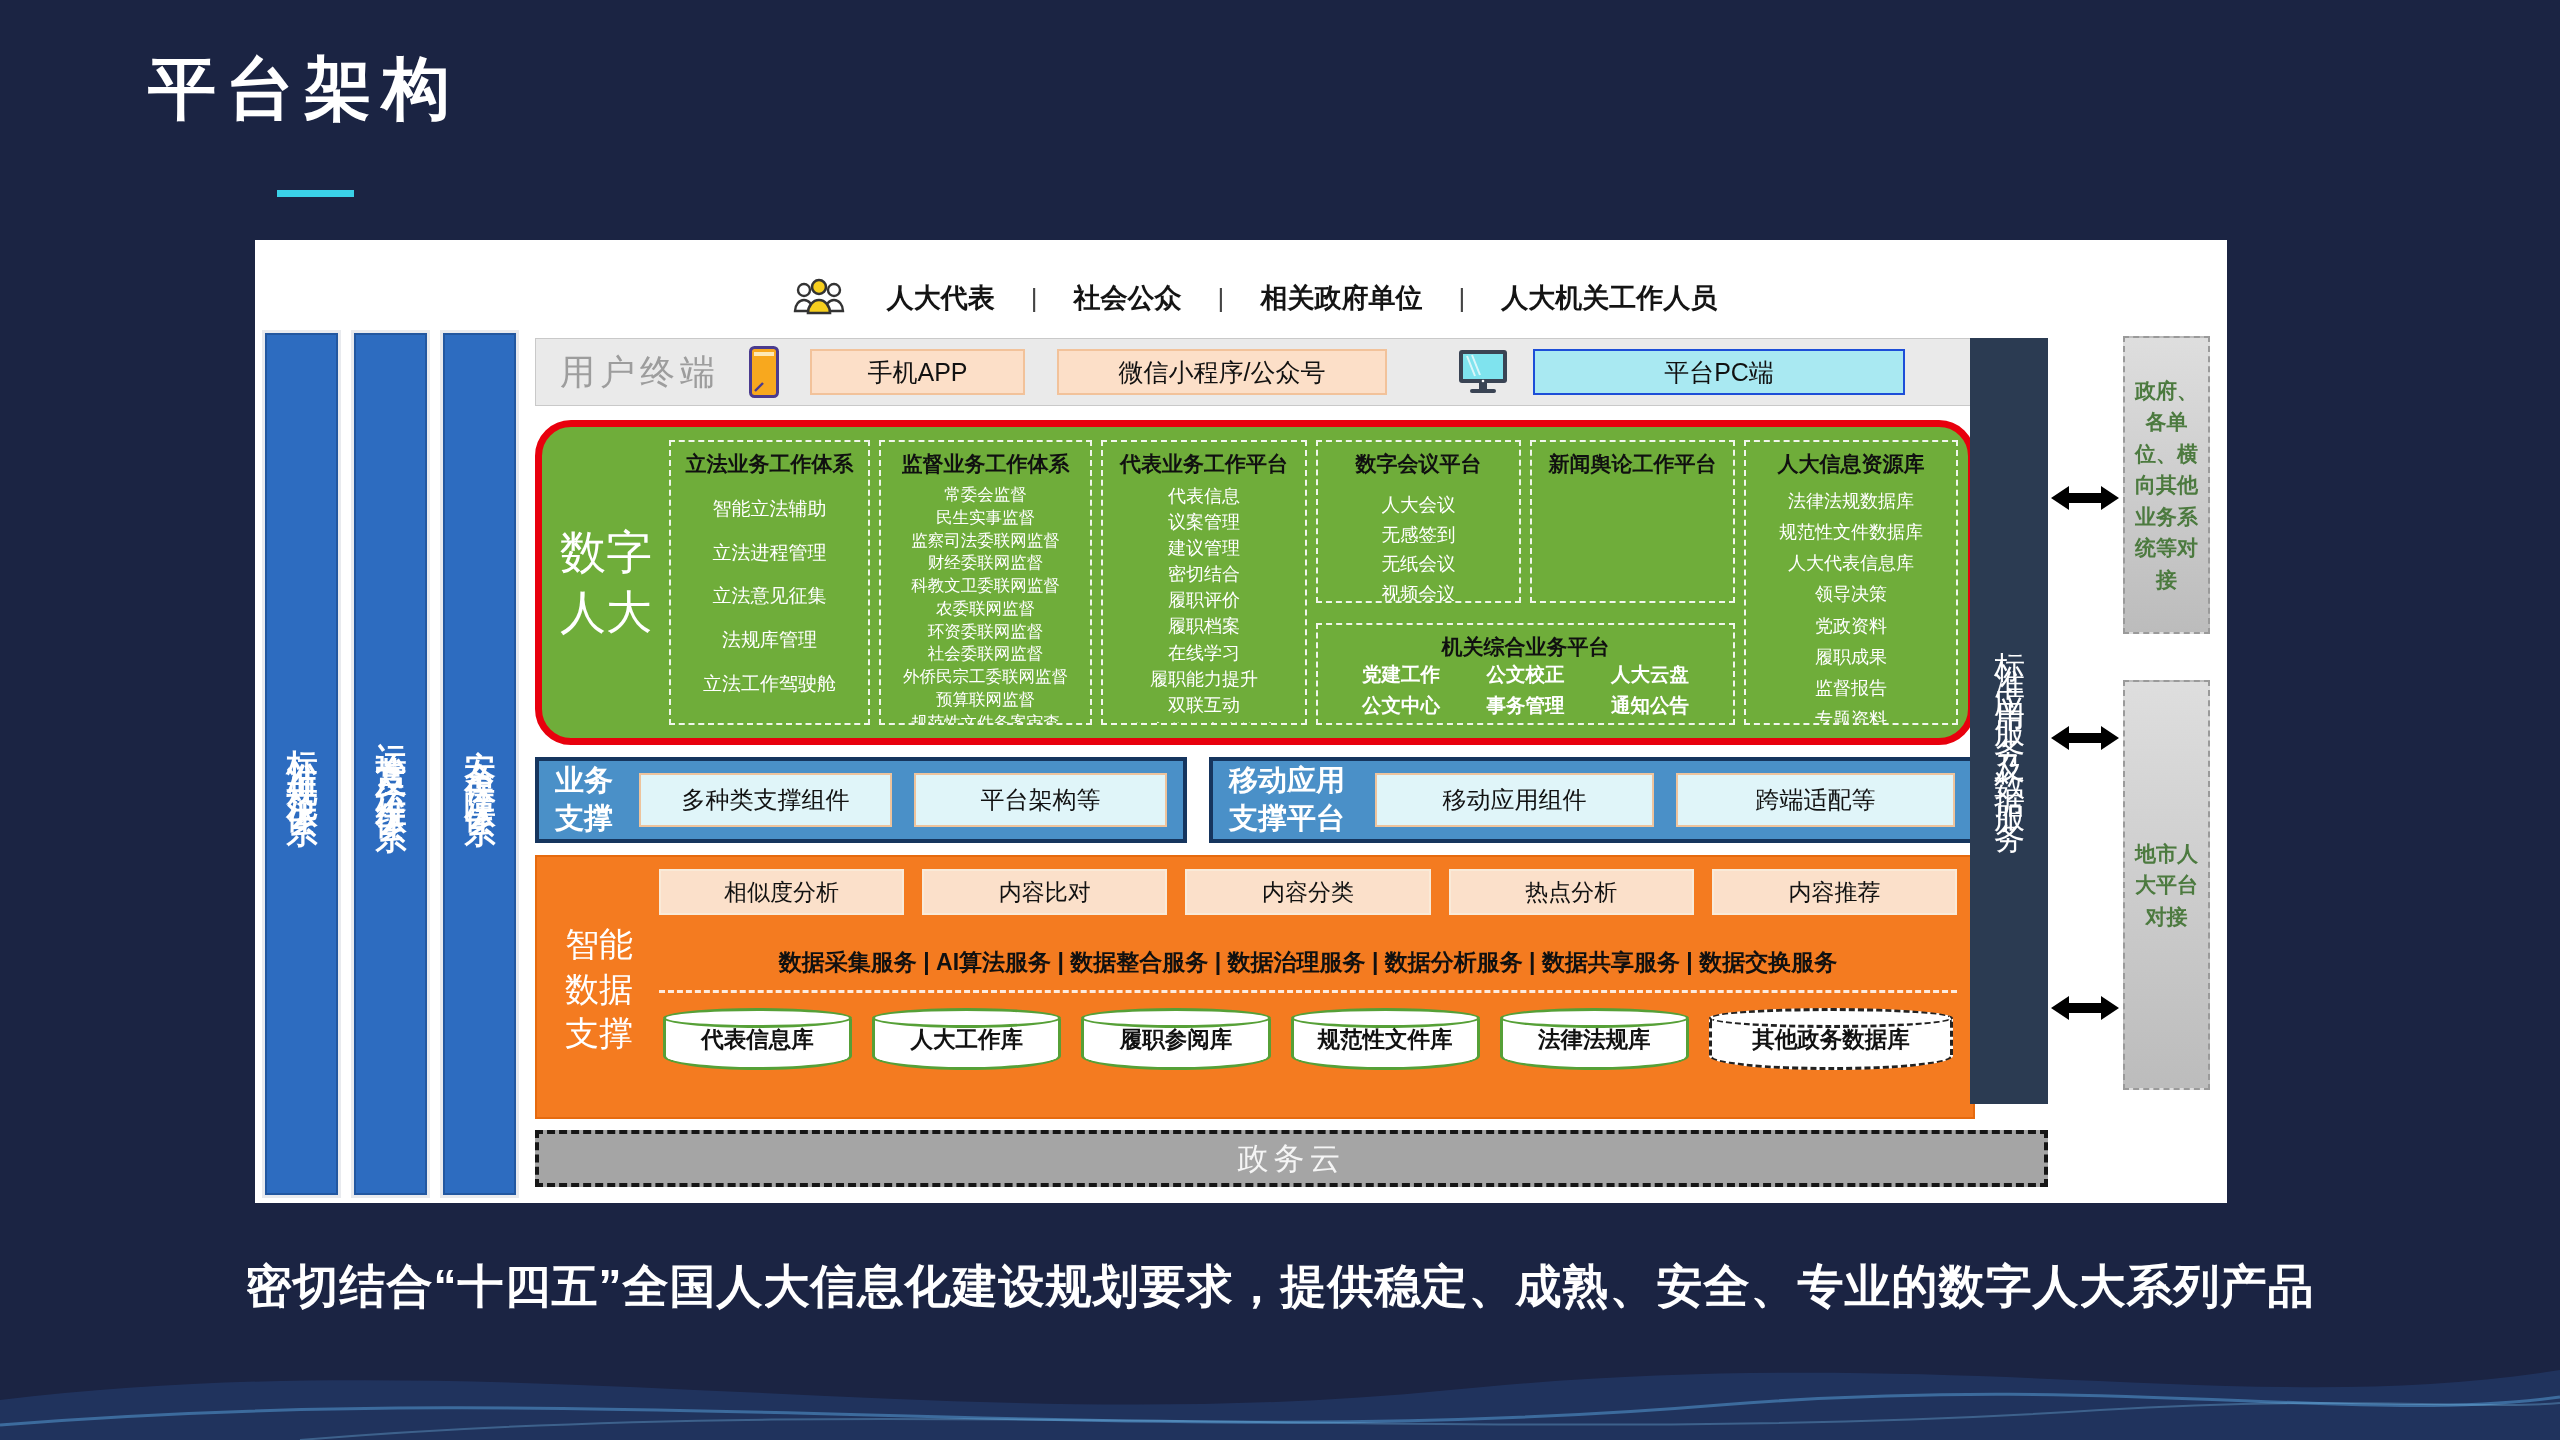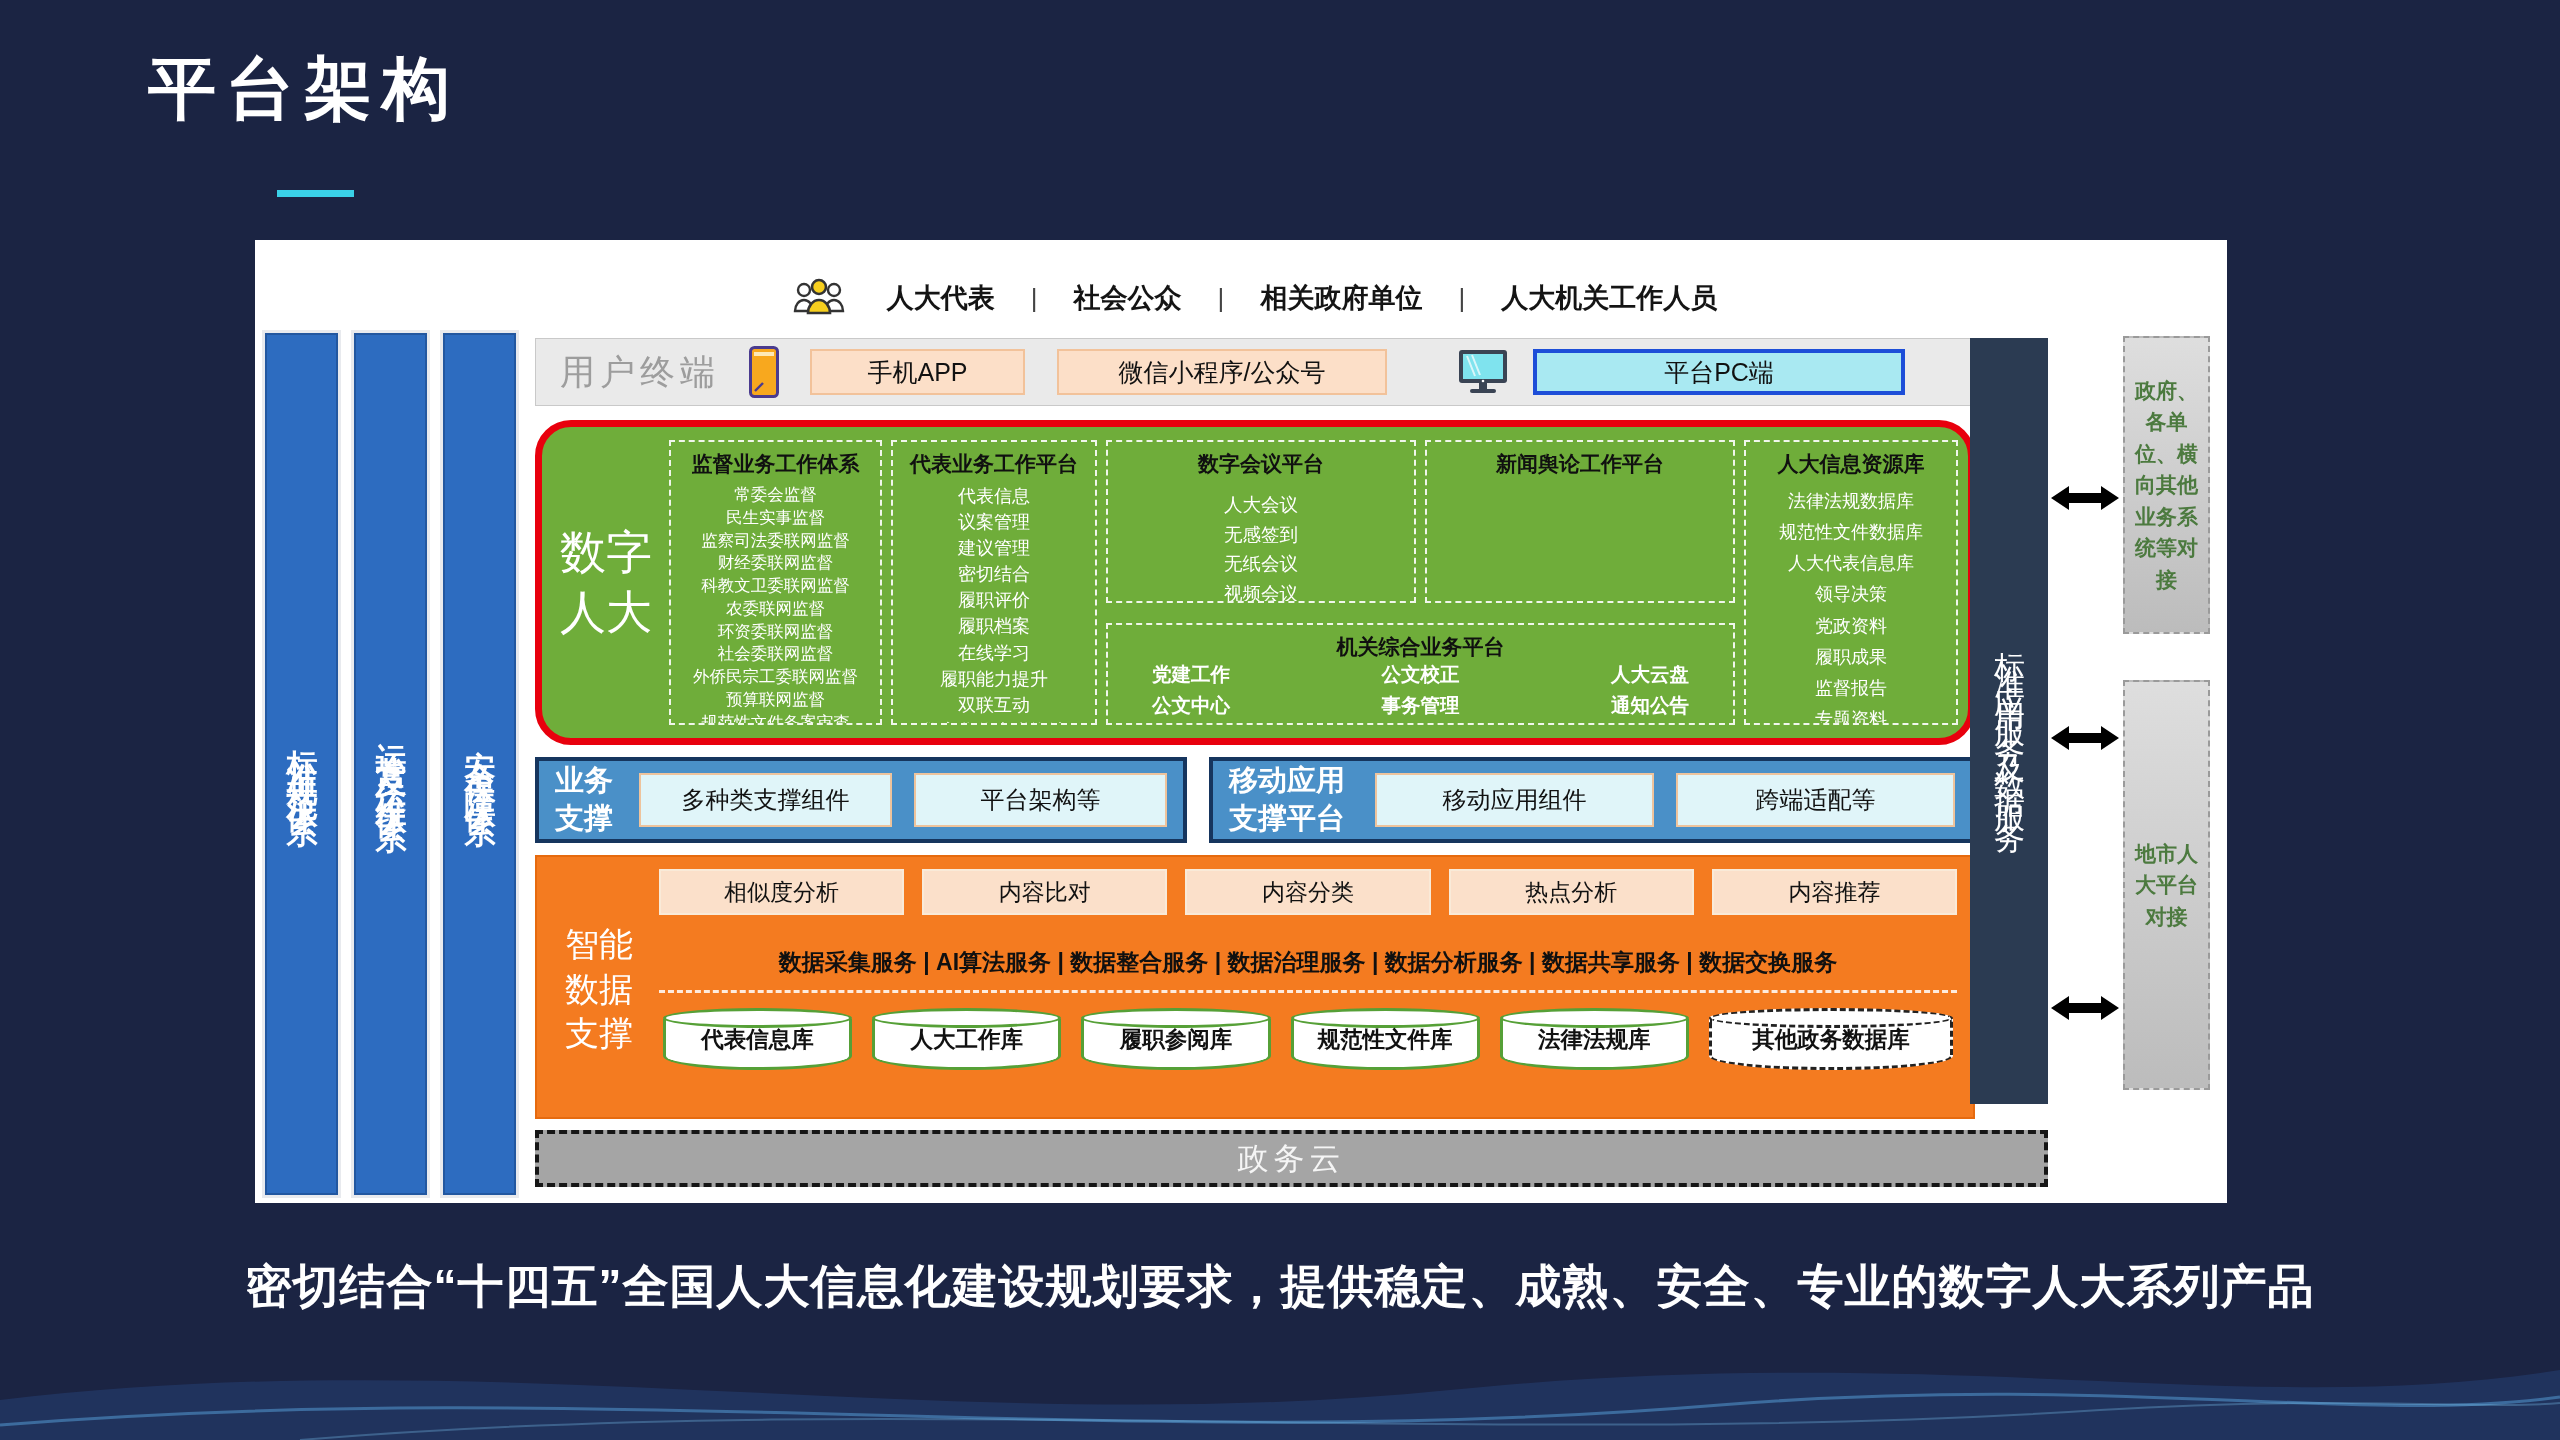--- a/index.html
+++ b/index.html
@@ -38,21 +38,21 @@
   .terminal { height:68px; background:#eaeaea; border:1px solid #c9c9c9; box-sizing:border-box;
               display:flex; align-items:center; padding:2px 24px; }
   .t-label { font-size:35px; color:#9d9d9d; letter-spacing:5px; white-space:nowrap; }
   .phone-icon { width:32px; height:54px; margin-left:28px; }
   .monitor-icon { width:52px; height:48px; margin-left:70px; }
   .t-box { height:46px; display:flex; align-items:center; justify-content:center;
            font-size:25px; color:#111; box-sizing:border-box; }
   .box-peach { background:#fcdfc8; border:2px solid #f2c29a; }
   .box-app { width:215px; margin-left:30px; }
   .box-wechat { width:330px; margin-left:32px; }
-  .box-cyan { background:#a9e9f2; border:4px solid #1d4ed8; width:372px; margin-left:24px; }
+  .box-cyan { background:#a9e9f2; border:2px solid #1d4ed8; width:372px; margin-left:24px; }
 
   
   .green { margin-top:14px; height:325px; background:#6fad3a; border:7px solid #e8000d;
            border-radius:36px; box-sizing:border-box; display:flex; gap:9px; padding:13px 10px; }
   .dn-label { flex:0 0 108px; display:flex; align-items:center; justify-content:center; }
   .dn-label span { width:96px; color:#fff; font-size:46px; line-height:1.3; text-align:center; }
   .dn-col { border:2px dashed rgba(255,255,255,.9); box-sizing:border-box;
             display:flex; flex-direction:column; align-items:center; padding:8px 3px; overflow:hidden; }
   .dn-title { font-size:21px; font-weight:bold; color:#101010; white-space:nowrap; }
   .dn-items { display:flex; flex-direction:column; align-items:center; width:100%;
@@ -184,20 +184,30 @@
           <circle cx="26" cy="33" r="1.3" fill="#fff"></circle>
         </svg>
         <div class="t-box box-cyan">平台PC端</div>
       </div>
 
       <div class="green">
         <div class="dn-label">
           <span>数字人大</span>
         </div>
 
+        <div class="dn-col c1">
+          <div class="dn-title">立法业务工作体系</div>
+          <div class="dn-items">
+            <div class="dn-item">智能立法辅助</div>
+            <div class="dn-item">立法进程管理</div>
+            <div class="dn-item">立法意见征集</div>
+            <div class="dn-item">法规库管理</div>
+            <div class="dn-item">立法工作驾驶舱</div>
+          </div>
+        </div>
 
         <div class="dn-col c2">
           <div class="dn-title">监督业务工作体系</div>
           <div class="dn-items">
             <div class="dn-item">常委会监督</div>
             <div class="dn-item">民生实事监督</div>
             <div class="dn-item">监察司法委联网监督</div>
             <div class="dn-item">财经委联网监督</div>
             <div class="dn-item">科教文卫委联网监督</div>
             <div class="dn-item">农委联网监督</div>

